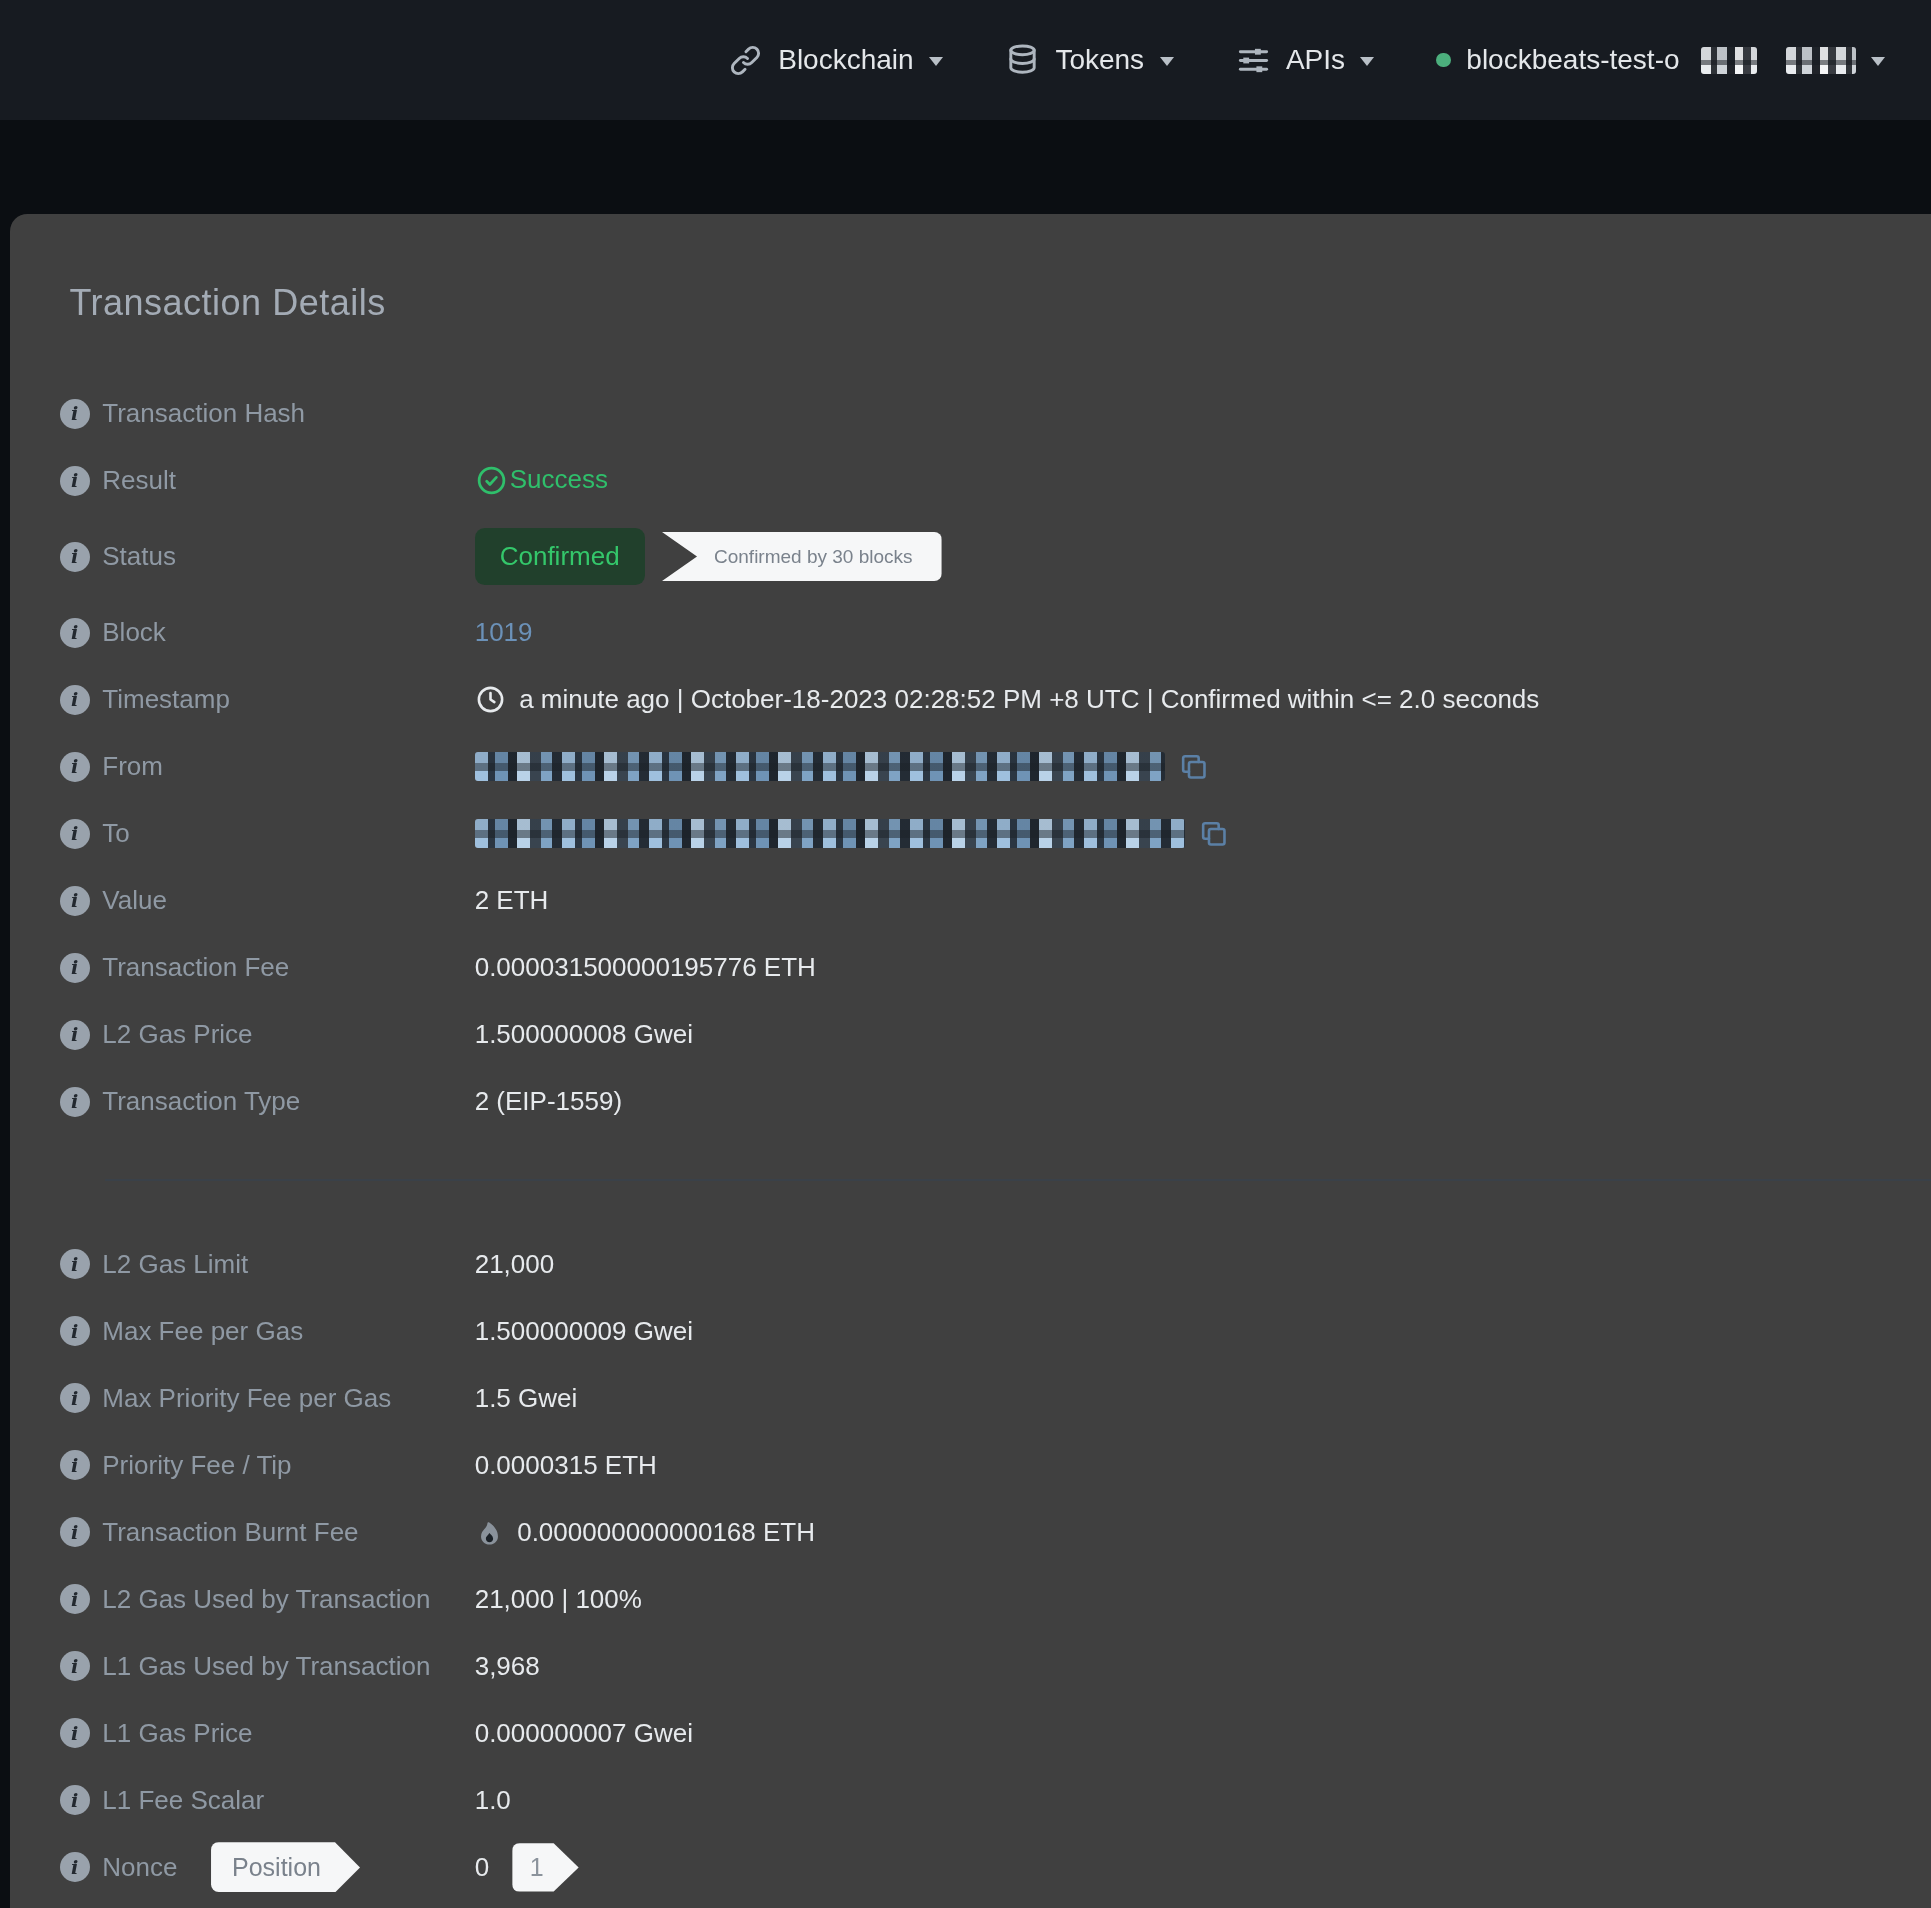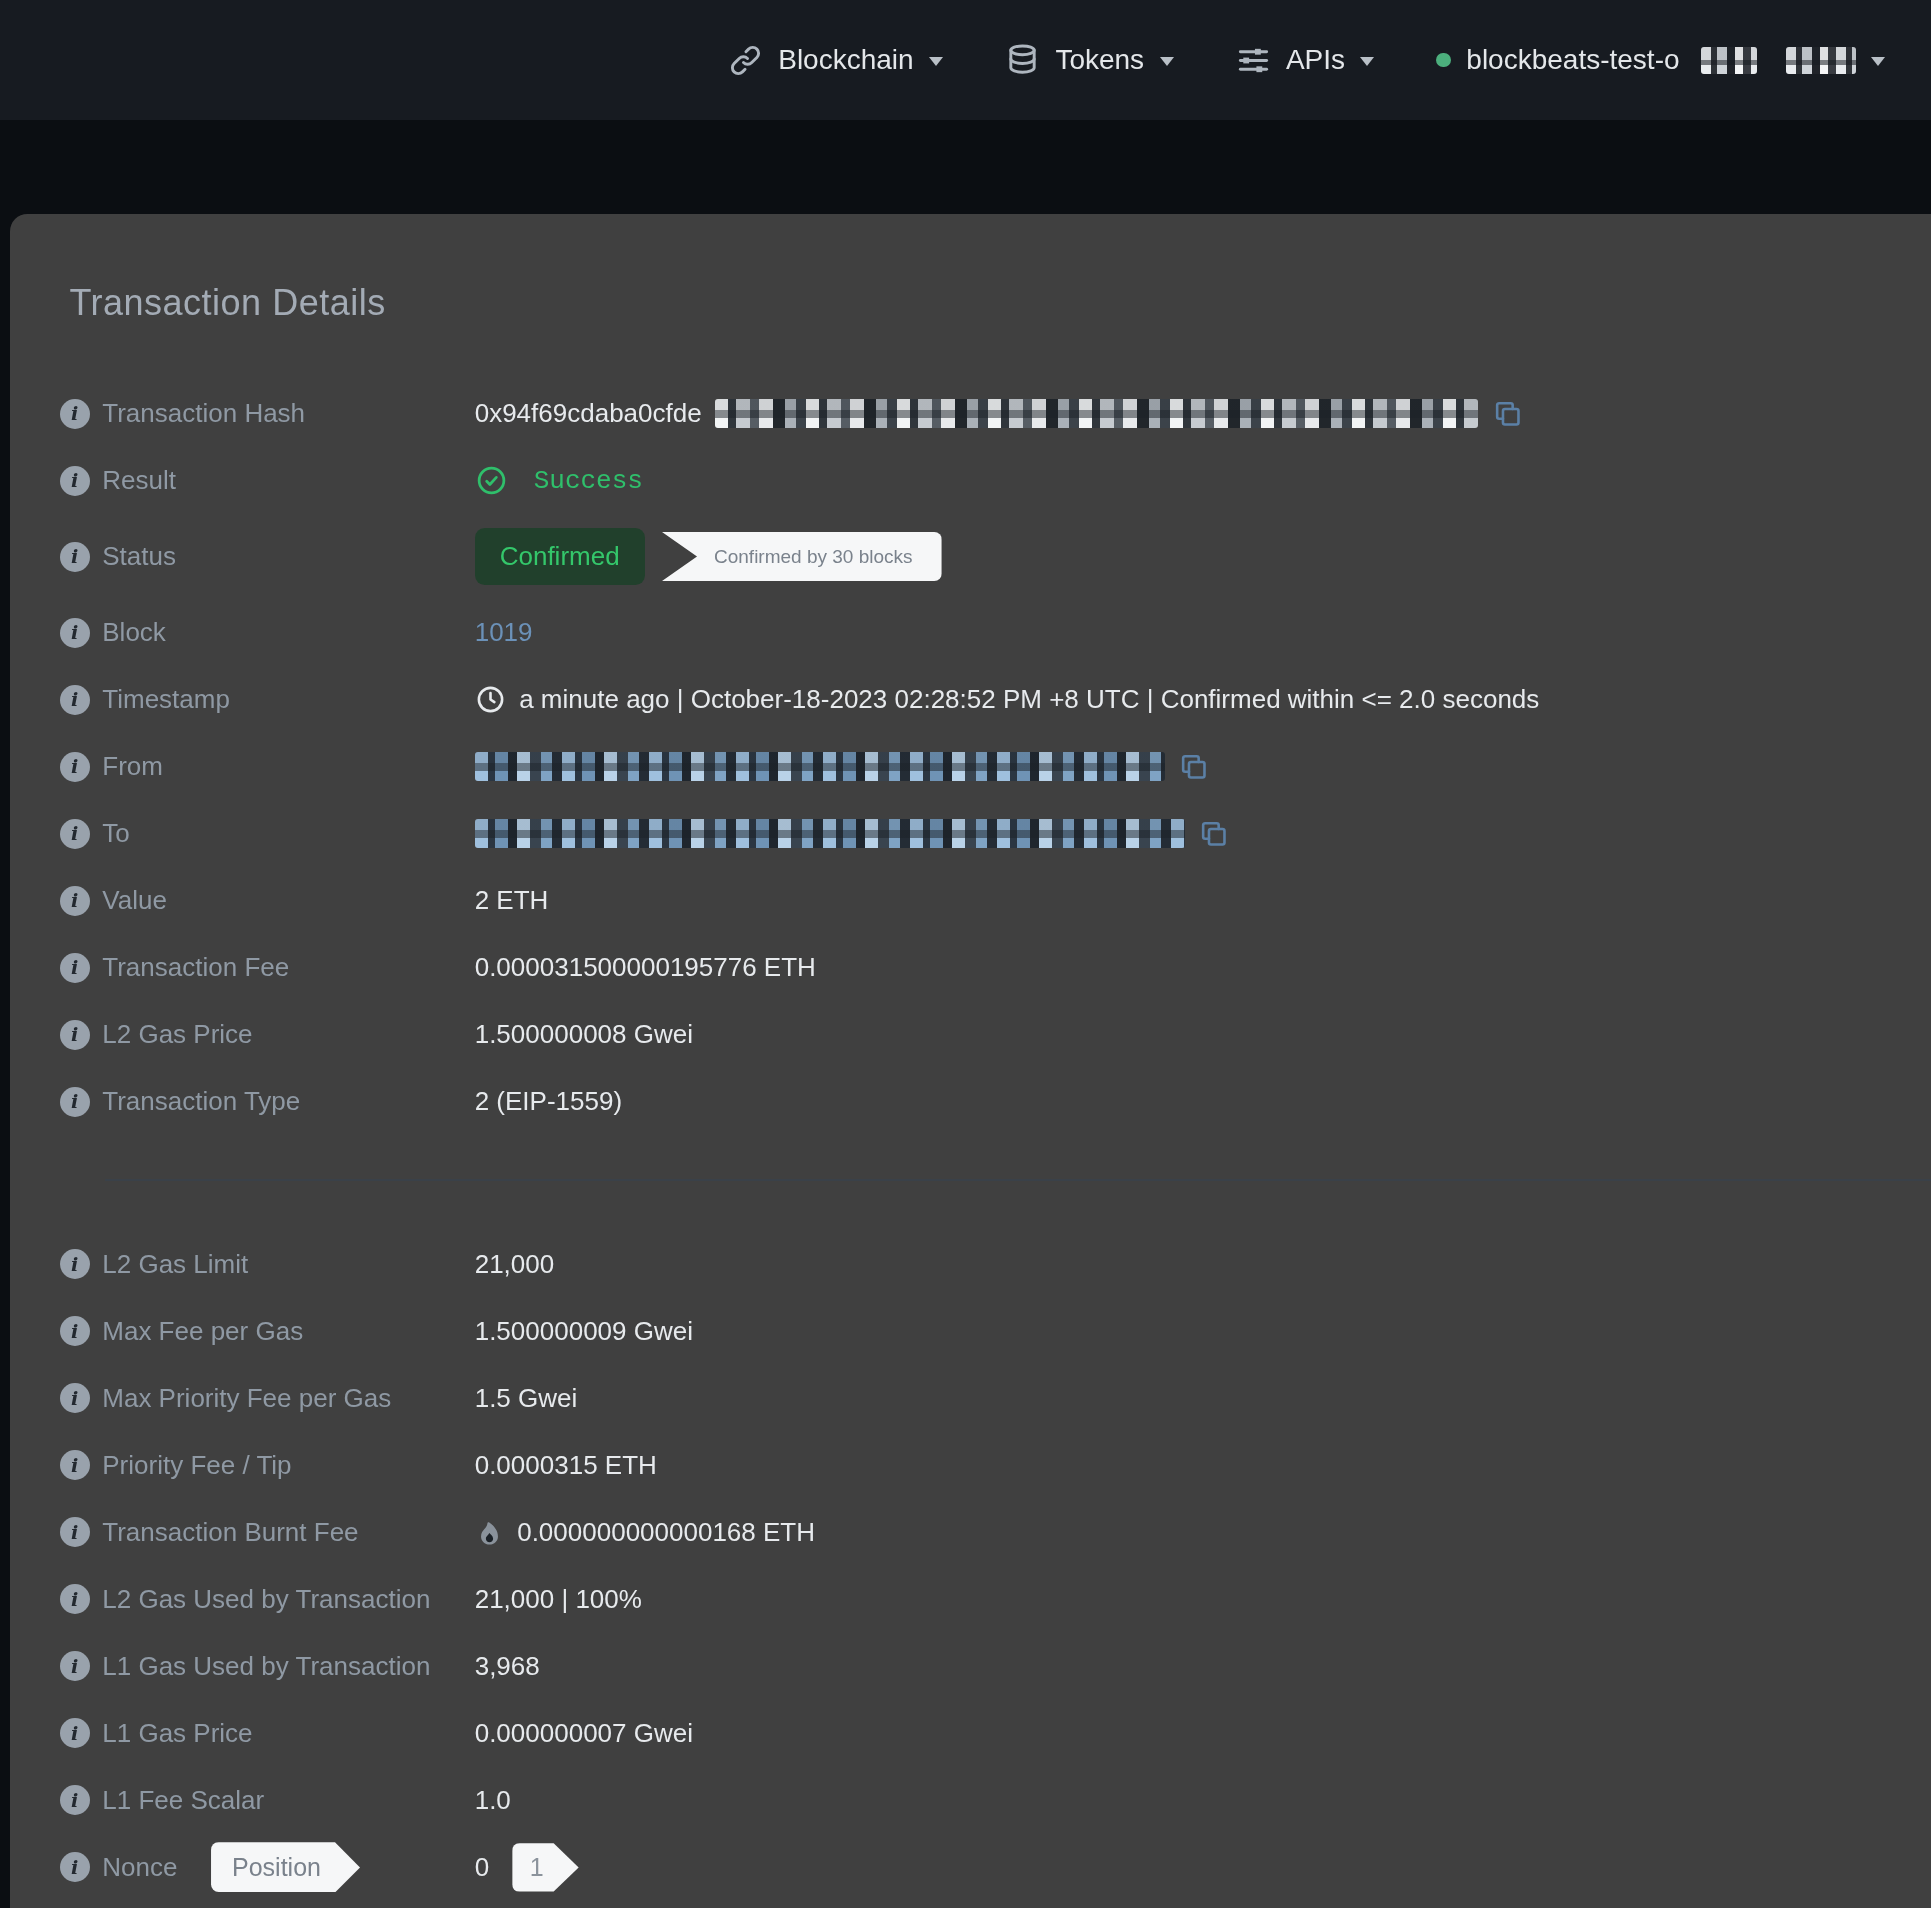--- a/index.html
+++ b/index.html
@@ -56,21 +56,21 @@
   }
   .info-icon{
     width:30px;height:30px;flex:0 0 30px;border-radius:50%;
     background:#99a2ac;color:#232930;
     display:inline-flex;align-items:center;justify-content:center;
     font-family:"DejaVu Serif", serif;font-style:italic;font-weight:bold;font-size:19.3px;
     cursor:pointer;
   }
   .value{display:flex;align-items:center;gap:13.5px;font-size:26px;color:#e7eaed;}
   .value .link{color:#6b91b8;cursor:pointer;}
-  .success{color:#2fbf6b;display:flex;align-items:center;gap:26px;font-family:Liberation Mono, monospace;}
+  .success{color:#2fbf6b;display:flex;gap:2px;}
   .success svg{width:33px;height:33px;}
   .clock-icon svg{width:31px;height:31px;color:#e7eaed;display:block;}
   .copy-icon{cursor:pointer;display:inline-flex;}
   .copy-icon svg{width:31px;height:31px;color:#5b80a6;}
   .flame-icon svg{width:29px;height:29px;display:block;}
 
   
   .blur{height:29px;border-radius:2.9px;display:inline-block;}
   .blur-hash{width:763px;
     background:
@@ -157,30 +157,20 @@
 <main class="card">
   <h1>Transaction Details</h1>
 
   <section class="rows">
 
     <div class="row">
       <div class="label">
         <span class="info-icon">i</span>
         <span>Transaction Hash</span>
       </div>
-      <div class="value">
-        <span>0x94f69cdaba0cfde</span>
-        <span class="blur blur-hash"></span>
-        <span class="copy-icon">
-            <svg viewBox="0 0 24 24" fill="none" stroke="currentColor" stroke-width="2" stroke-linecap="round" stroke-linejoin="round">
-              <rect x="8.5" y="8.5" width="12" height="12" rx="1.5"></rect>
-              <path d="M16 8.5V5.5A1.5 1.5 0 0 0 14.5 4h-9A1.5 1.5 0 0 0 4 5.5v9A1.5 1.5 0 0 0 5.5 16h3"></path>
-            </svg>
-          </span>
-      </div>
     </div>
 
     <div class="row">
       <div class="label">
         <span class="info-icon">i</span>
         <span>Result</span>
       </div>
       <div class="value">
         <span class="success">
           <svg viewBox="0 0 24 24" fill="none" stroke="currentColor" stroke-width="2" stroke-linecap="round" stroke-linejoin="round">

